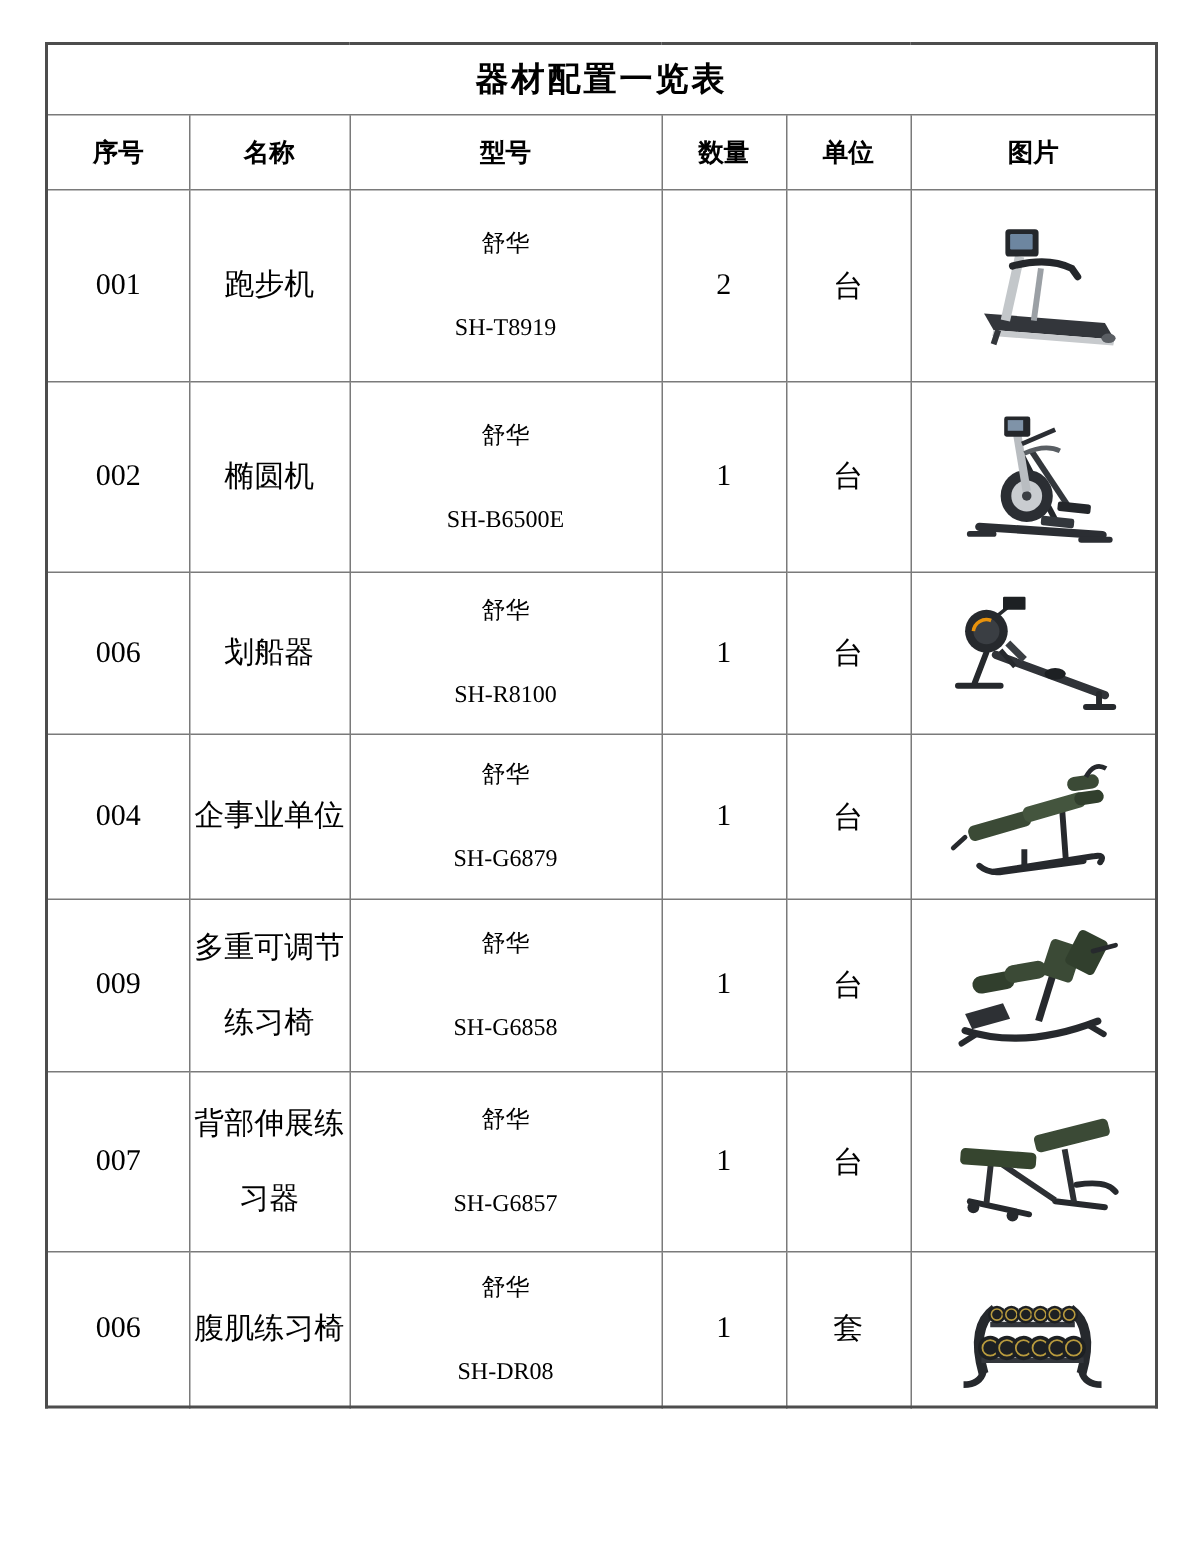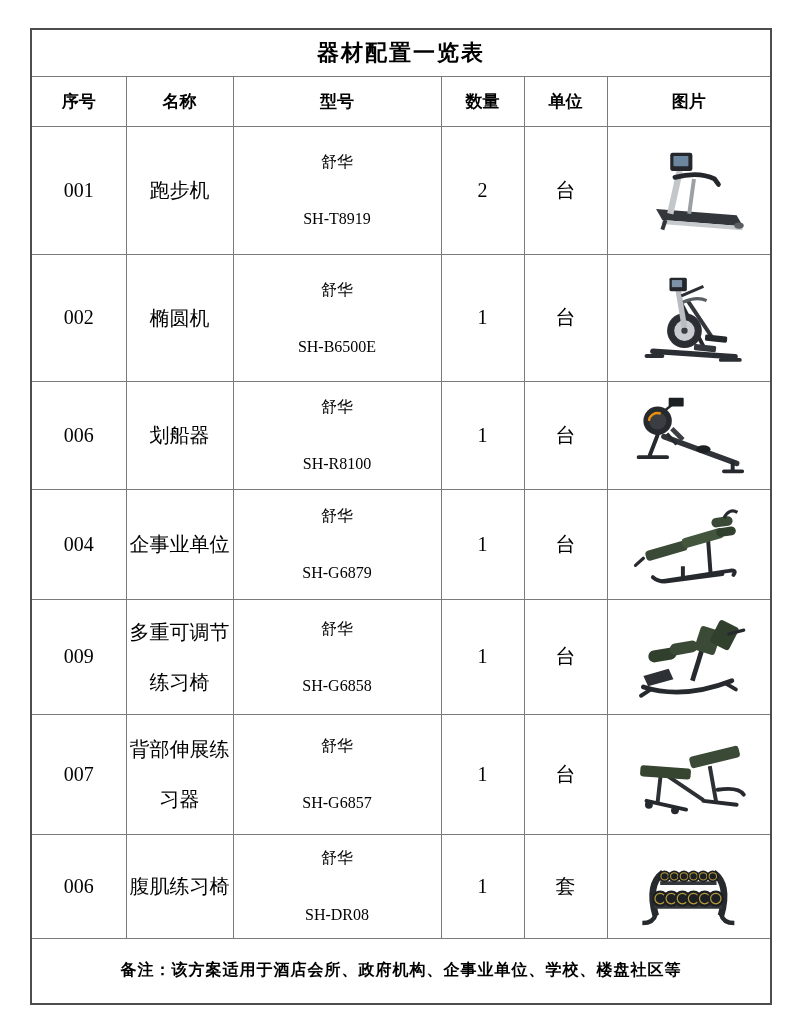--- a/index.html
+++ b/index.html
@@ -265,18 +265,15 @@
                 <circle cx="87" cy="79" r="7" fill="none" stroke="#b99b3e" stroke-width="1.6"></circle>
             <circle cx="102" cy="79" r="11" fill="#1d2023"></circle>
                 <circle cx="102" cy="79" r="7" fill="none" stroke="#b99b3e" stroke-width="1.6"></circle>
             <circle cx="117" cy="79" r="11" fill="#1d2023"></circle>
                 <circle cx="117" cy="79" r="7" fill="none" stroke="#b99b3e" stroke-width="1.6"></circle>
           </g>
         </svg>
       </td>
     </tr>
 
-    <tr style="height:66px">
-      <td colspan="6" class="note-cell">备注：该方案适用于酒店会所、政府机构、企事业单位、学校、楼盘社区等</td>
-    </tr>
   </tbody>
     </table>
 </div>
 
 </body></html>

